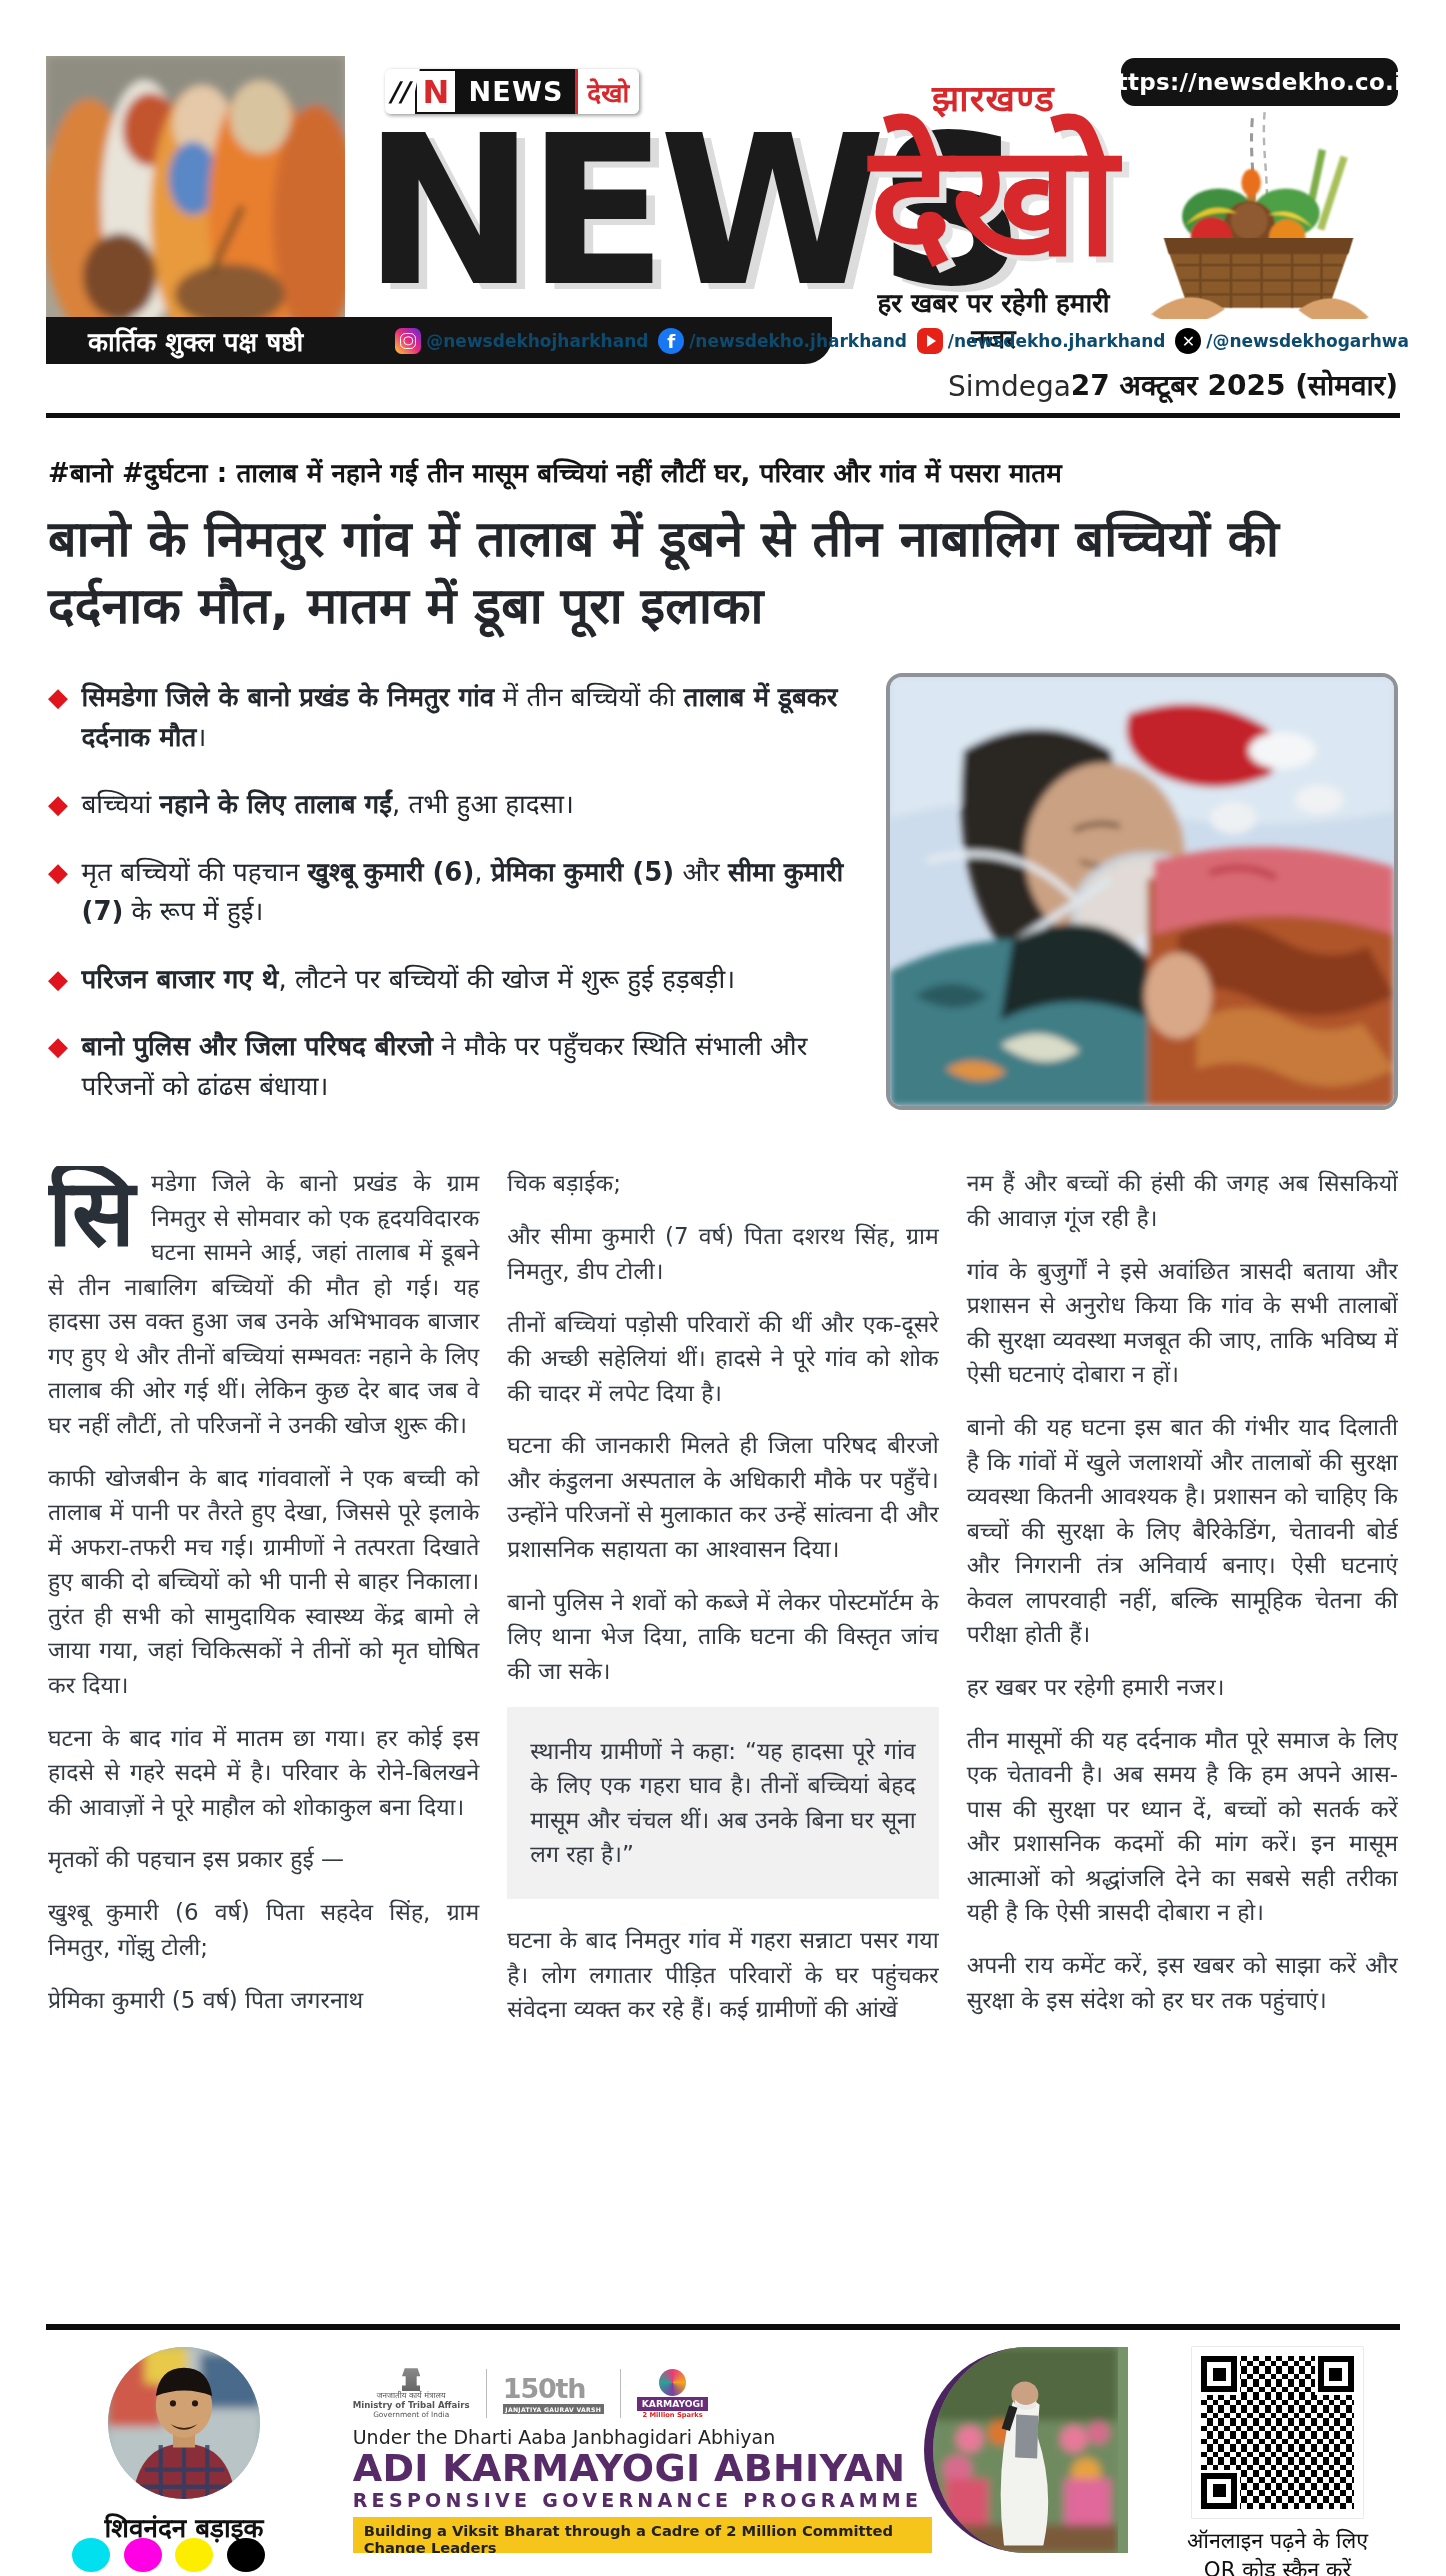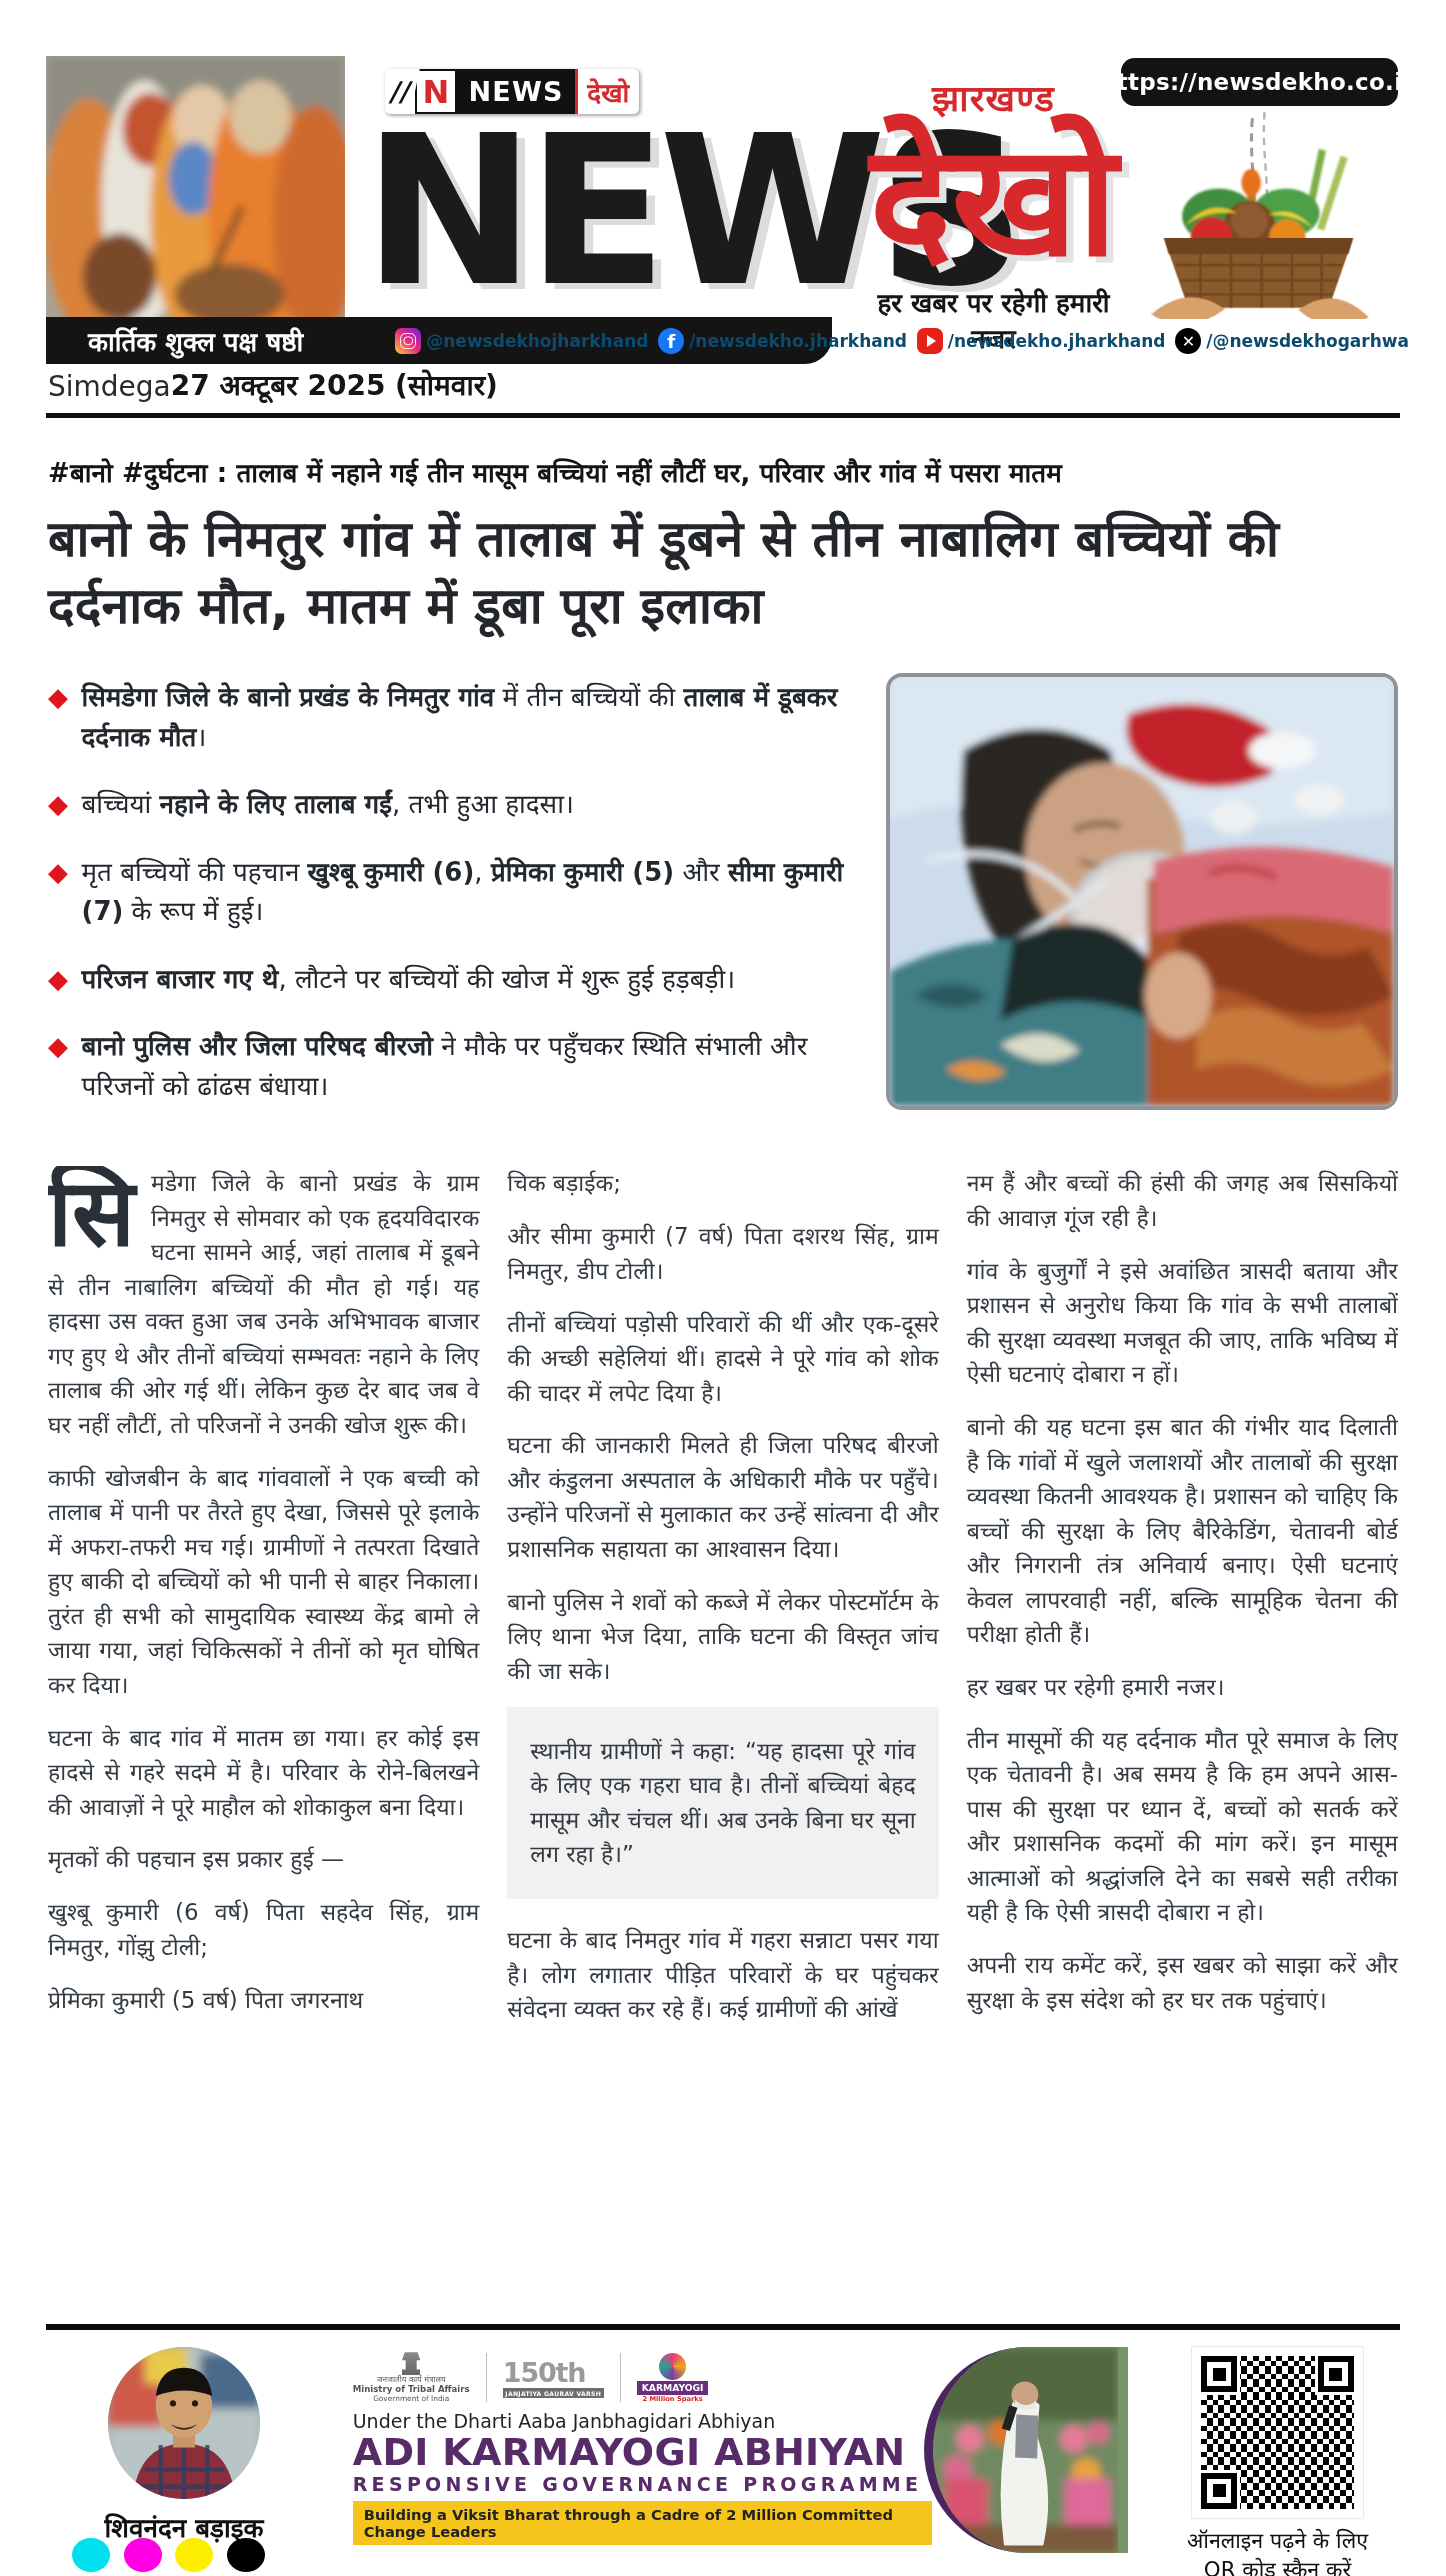--- a/index.html
+++ b/index.html
@@ -30,21 +30,21 @@
   .s-handle{font-size:17px;font-weight:800;color:#0c4a6e;white-space:nowrap;}
   .icn{width:26px;height:26px;border-radius:50%;position:relative;flex:0 0 auto;}
   .icn.instagram{border-radius:6.7px;background:linear-gradient(45deg,#f9ce34,#ee2a7b,#6228d7);}
   .icn.instagram::before{content:'';position:absolute;inset:4.9px;border:1.8px solid #fff;border-radius:5.5px;}
   .icn.instagram::after{content:'';position:absolute;width:7.4px;height:7.4px;border:1.8px solid #fff;border-radius:50%;top:50%;left:50%;transform:translate(-50%,-50%);}
   .icn.facebook{background:#1877f2;color:#fff;font-weight:900;font-size:18.4px;display:flex;align-items:center;justify-content:center;}
   .icn.youtube{border-radius:7.4px;background:#e62117;display:flex;align-items:center;justify-content:center;}
   .icn.youtube::before{content:'';border-left:9.8px solid #fff;border-top:6.1px solid transparent;border-bottom:6.1px solid transparent;margin-left:2.5px;}
   .icn.x{background:#000;color:#fff;font-weight:900;font-size:16px;display:flex;align-items:center;justify-content:center;}
   
-  .meta{display:flex;justify-content:flex-start;align-items:flex-end;margin:0 48px;}
+  .meta{display:flex;justify-content:flex-end;align-items:flex-end;margin:0 48px;}
   .loc{font-size:28px;color:#2a2a2a;}
   .date{font-size:28px;font-weight:700;color:#151515;}
   .rule{height:5.5px;background:#0f0f0f;margin:9.8px 46px 0;}
   
   .kicker{margin:36px 48px 0;font-size:26px;font-weight:800;color:#141414;letter-spacing:0.1px;}
   .headline{margin:16px 48px 0;font-size:50px;font-weight:800;line-height:1.34;color:#23262b;letter-spacing:0.2px;}
   
   .story{margin:33px 48px 0;display:flex;gap:33px;}
   .bullets{flex:1 1 auto;padding-top:4.9px;}
   .b-item{display:flex;gap:13.5px;margin-bottom:28px;font-size:26px;line-height:1.52;color:#23282e;}
@@ -58,21 +58,21 @@
   .dropcap{float:left;font-size:93px;line-height:0.8;font-weight:700;color:#2a3037;margin:9.8px 16px 2.5px 0;}
   p.quote{background:#f1f1f2;padding:27px 23px;margin:4.9px 0 24.5px;}
   
   .footer{position:absolute;left:0;right:0;bottom:0;height:252px;}
   .f-rule{height:6.1px;background:#0c0c0c;margin:0 46px;}
   .f-row{display:flex;margin:17px 46px 0;gap:27px;align-items:flex-start;}
   .reporter{width:276px;text-align:center;flex:0 0 auto;}
   .avatar{width:152px;height:152px;border-radius:50%;margin:0 auto;overflow:hidden;background:#9db0b5;}
   .rep-name{margin-top:9.8px;font-size:26px;font-weight:800;color:#101010;}
   .ad{flex:1 1 auto;height:206px;position:relative;background:#fff;overflow:hidden;}
-  .ad-left{position:absolute;left:3.7px;top:1px;right:196px;}
+  .ad-left{position:absolute;left:3.7px;top:17px;right:196px;}
   .ad-logos{display:flex;align-items:center;gap:16px;height:59px;}
   .emblem{text-align:center;color:#555;line-height:1.1;}
   .emblem .pillar{width:18.4px;height:23px;margin:0 auto 1.2px;background:linear-gradient(#8a8a8a,#666);clip-path:polygon(15% 0,85% 0,100% 35%,80% 35%,80% 75%,100% 75%,100% 100%,0 100%,0 75%,20% 75%,20% 35%,0 35%);}
   .emblem .e1{font-size:8px;}
   .emblem .e2{font-size:8.6px;font-weight:700;}
   .emblem .e3{font-size:7.4px;}
   .vbar{width:1.2px;height:49px;background:#bbb;}
   .l150 .n150{font-size:27px;font-weight:900;color:#9a9a9a;letter-spacing:-1.2px;}
   .l150 .s150{font-size:6.1px;font-weight:700;color:#fff;background:#6d6d6d;padding:1.2px 2.5px;letter-spacing:0.3px;}
   .ladi{text-align:center;}

